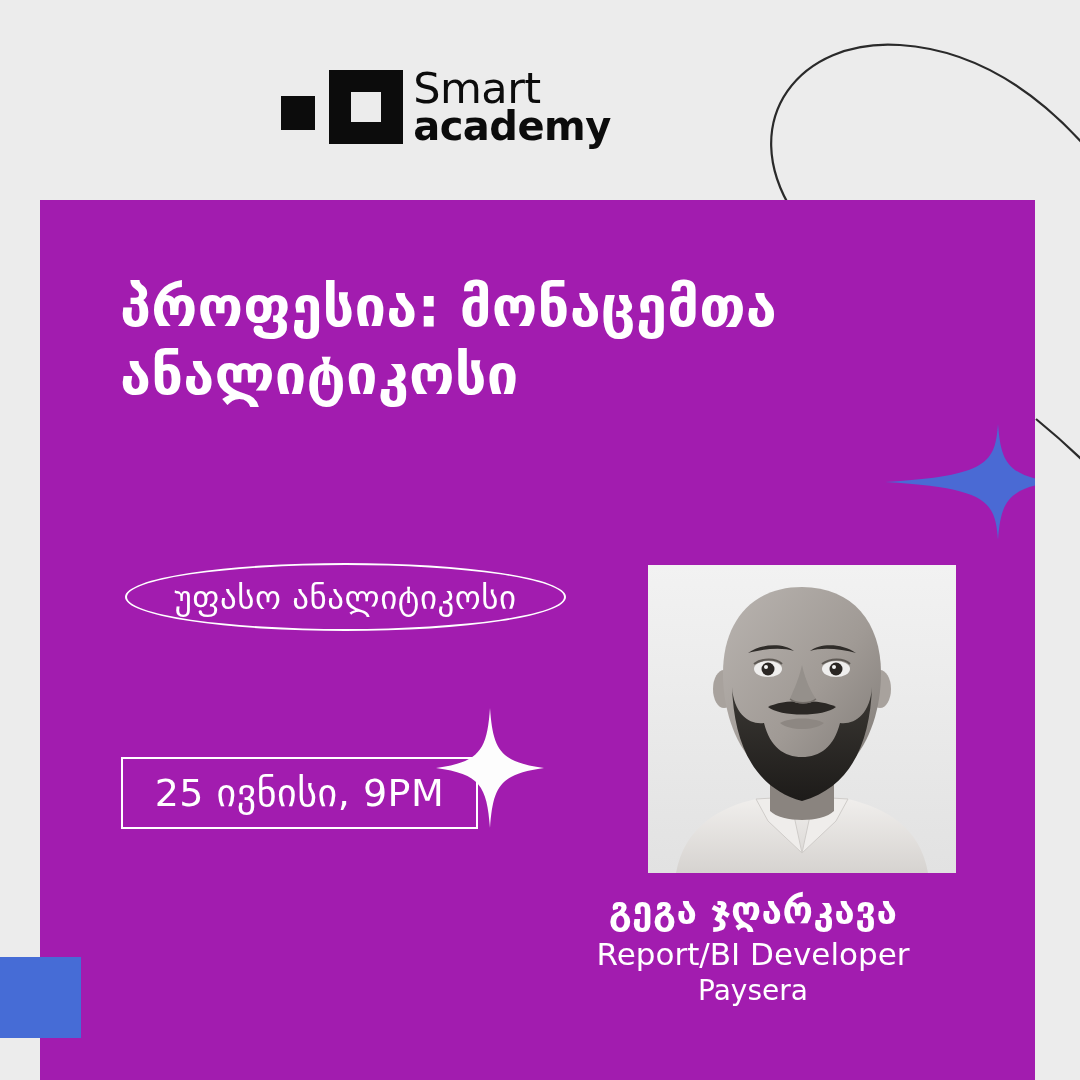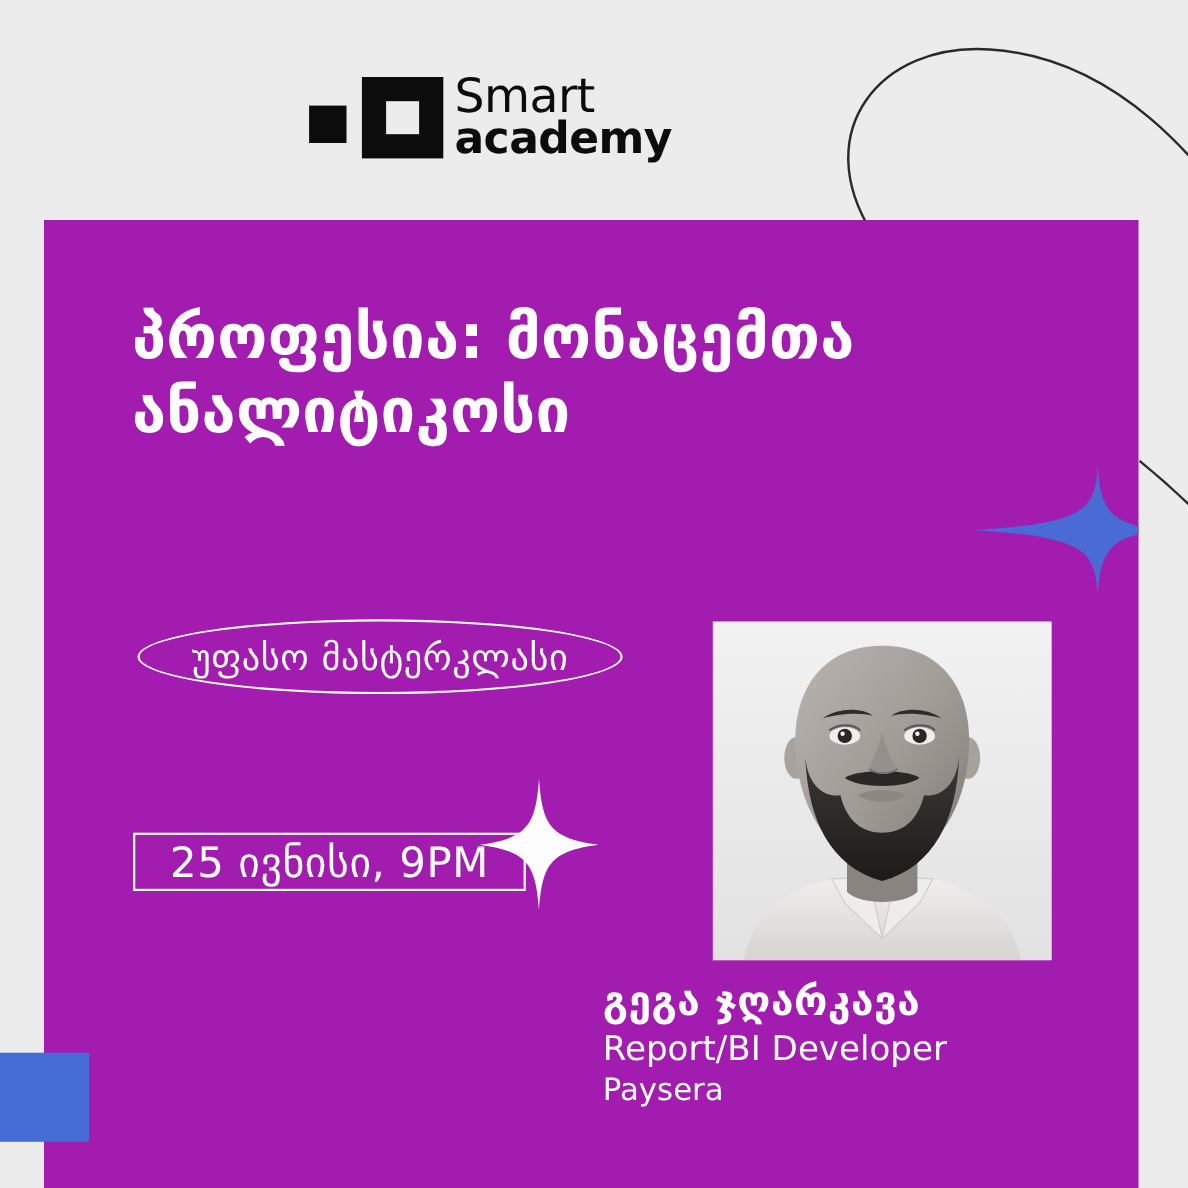--- a/index.html
+++ b/index.html
@@ -105,21 +105,21 @@
     font-size:33px;
     font-weight:400;
     letter-spacing:0.5px;
     white-space:nowrap;
   }
 
   
   .date-box {
     position:absolute;
     left:81px; top:557px;
-    width:357px; height:53px;
+    width:357px; height:72px;
     border:2px solid #ffffff;
     display:flex; align-items:center; justify-content:center;
   }
   .date-box span {
     color:#ffffff;
     font-size:38px;
     font-weight:400;
     letter-spacing:0.5px;
     white-space:nowrap;
   }
@@ -139,21 +139,21 @@
     background:#e9e9e9;
     overflow:hidden;
   }
   .portrait svg { display:block; width:100%; height:100%; }
 
   
   .speaker {
     position:absolute;
     left:508px; top:690px;
     width:410px;
-    text-align:left;
+    text-align:center;
     color:#ffffff;
   }
   .speaker .sp-name {
     font-size:37px; font-weight:bold; line-height:1.12;
     letter-spacing:0.4px;
   }
   .speaker .sp-role {
     font-size:31px; font-weight:400; line-height:1.22;
     margin-top:5px;
   }
@@ -197,21 +197,21 @@
 
     <svg class="sparkle-blue" viewBox="0 0 170 120" xmlns="http://www.w3.org/2000/svg">
       <path d="M 113 2
                C 116 40 122 54 170 60
                C 122 66 116 80 113 118
                C 110 80 104 66 0 60
                C 104 54 110 40 113 2 Z" fill="#4a6ad4"></path>
     </svg>
 
     <div class="badge-ellipse">
-      <span>უფასო მასტერკლასი</span>
+      <span>უფასო ანალიტიკოსი</span>
     </div>
 
     <div class="date-box">
       <span>25 ივნისი, 9PM</span>
     </div>
 
     <svg class="sparkle-white" viewBox="0 0 108 120" xmlns="http://www.w3.org/2000/svg">
       <path d="M 54 0
                C 57 42 64 54 108 60
                C 64 66 57 78 54 120

